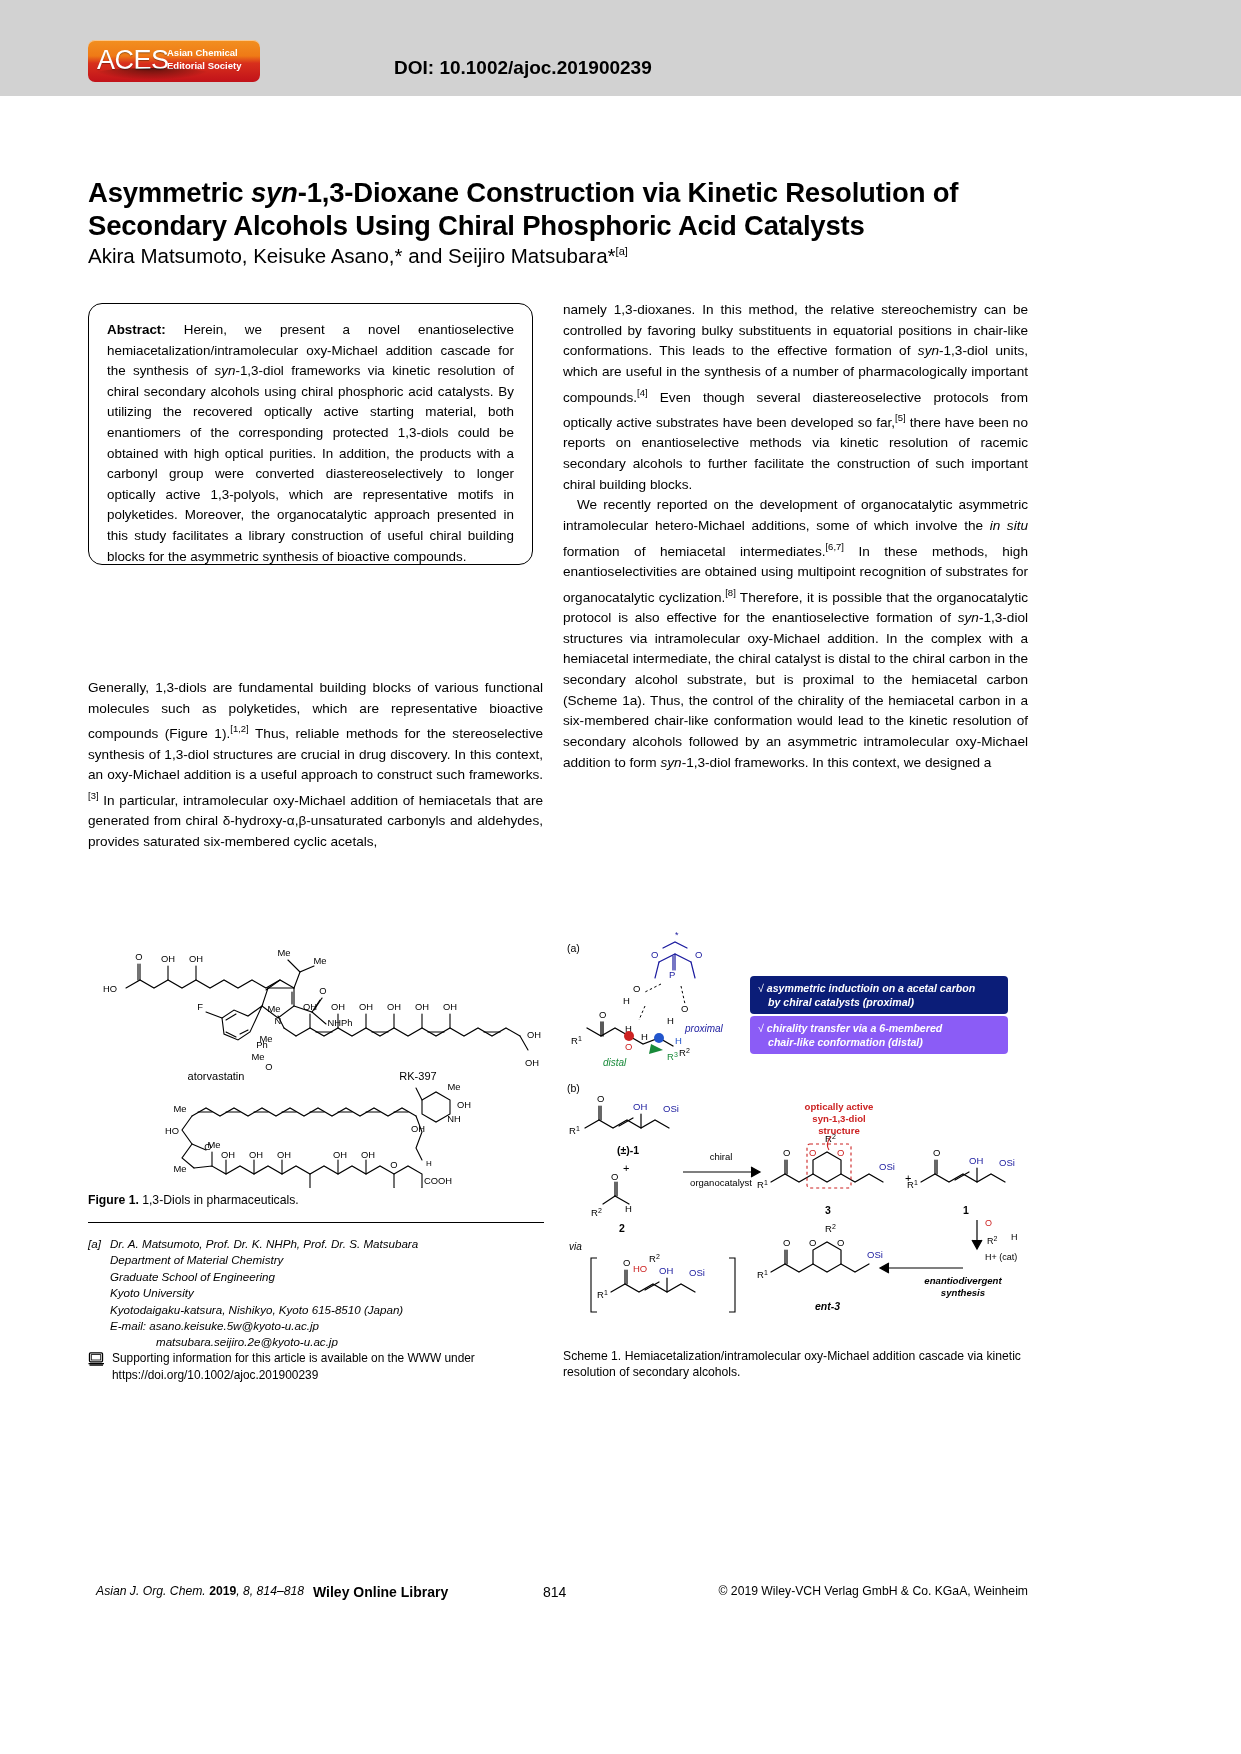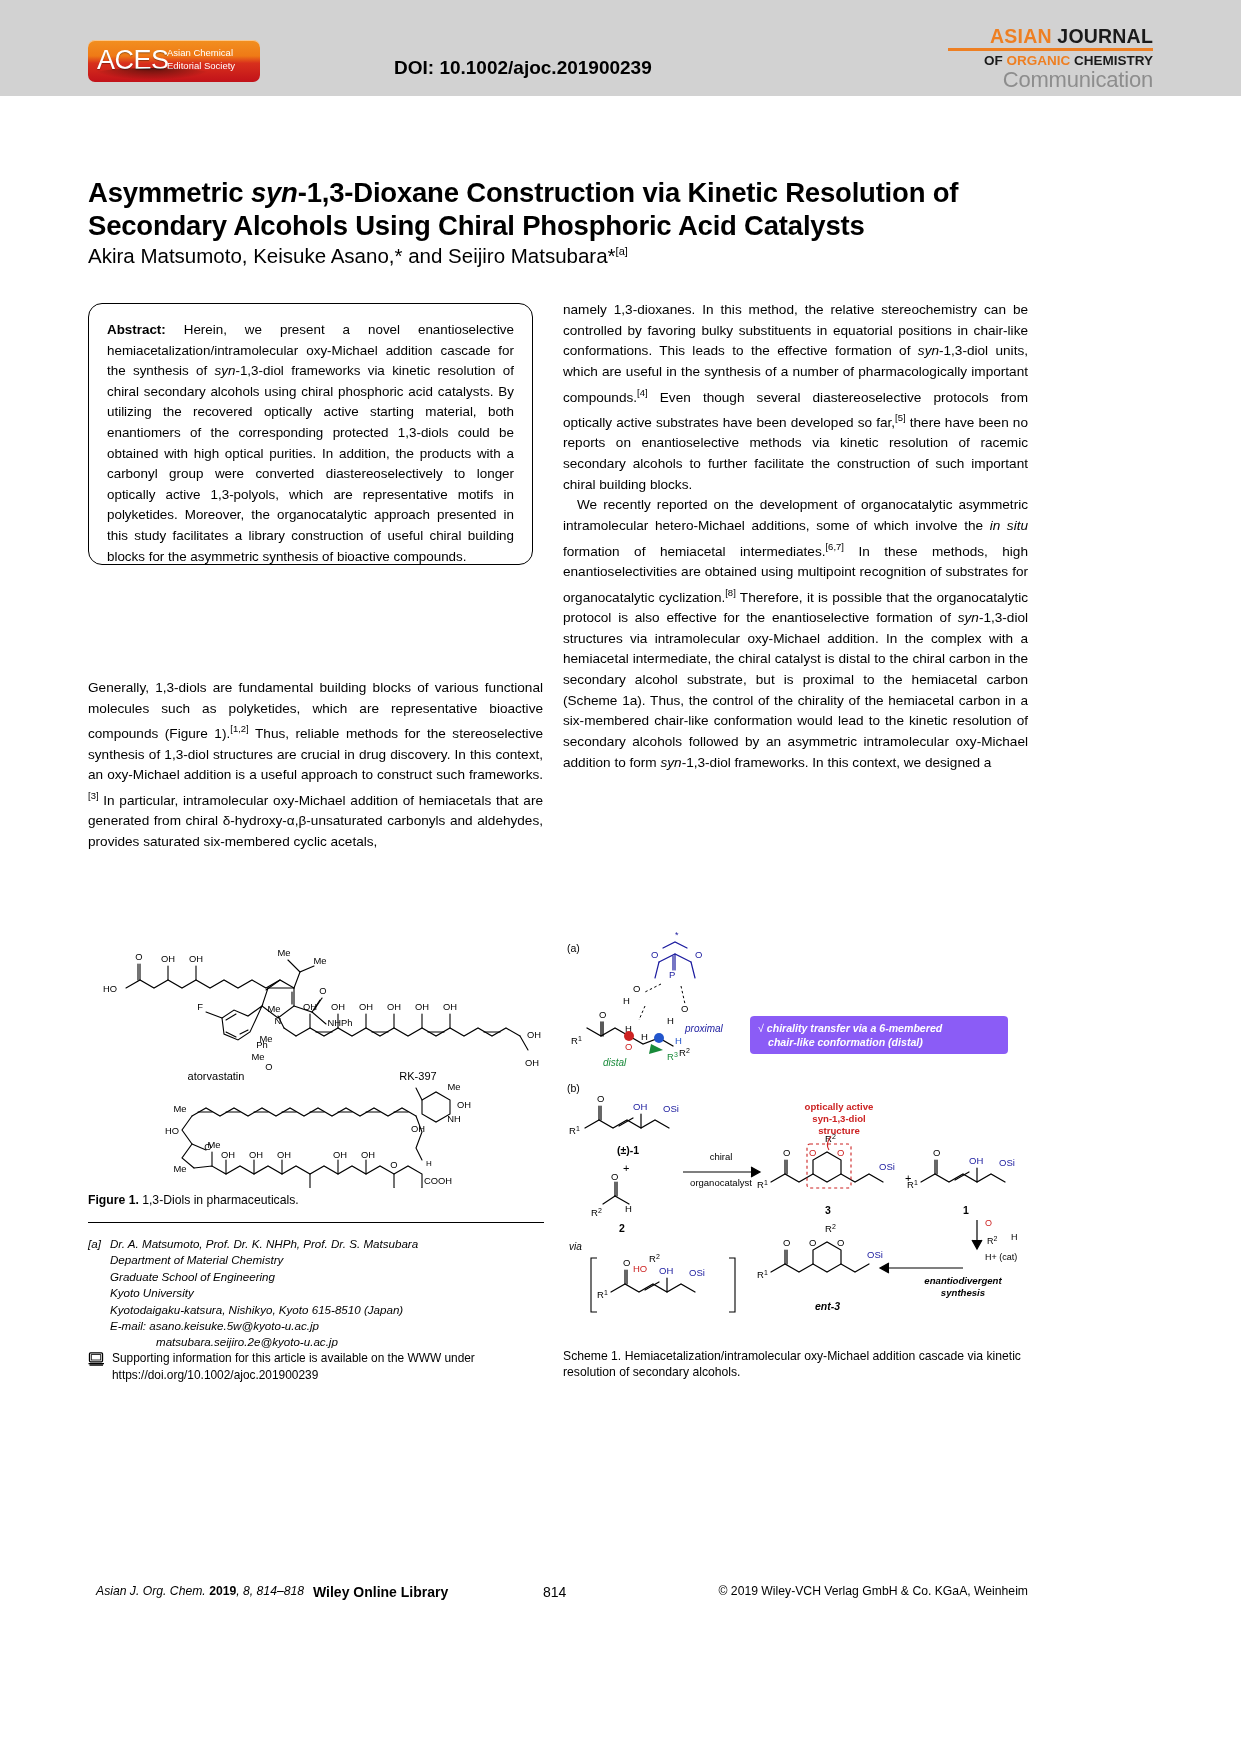--- a/index.html
+++ b/index.html
@@ -26,21 +26,21 @@
     overflow:hidden;
   }
   .aces-logo .aces-word{
     position:absolute; left:9px; top:5px;
     font-weight:normal; font-size:27px; color:#fff; letter-spacing:-.5px;
     font-family:"Liberation Sans", sans-serif;
     text-shadow:0 1px 1px rgba(0,0,0,.35);
   }
   .aces-logo .aces-sub{
     position:absolute; left:79px; top:7px; width:92px;
-    font-weight:normal; font-size:9.5px; line-height:12.5px; color:#fff;
+    font-weight:bold; font-size:9.5px; line-height:12.5px; color:#fff;
   }
   .aces-logo .swoosh{
     position:absolute; left:4px; bottom:2px; width:120px; height:12px;
     border-radius:50%;
     background:radial-gradient(ellipse at 50% 0%, rgba(0,0,0,.55), rgba(0,0,0,0) 70%);
   }
   .doi-text{
     position:absolute; left:394px; top:57px;
     font-size:19px; font-weight:bold; color:#000;
   }
@@ -169,33 +169,20 @@
     <span class="aces-word">ACES</span>
     <span class="aces-sub">
       <span>Asian Chemical</span><br>
       <span>Editorial Society</span>
     </span>
     <span class="swoosh"></span>
   </div>
 
   <div class="doi-text">DOI: 10.1002/ajoc.201900239</div>
 
-  <div class="journal-logo">
-    <div class="jl-line1">
-      <span class="jl-asian">ASIAN</span>
-      <span class="jl-journal">JOURNAL</span>
-    </div>
-    <div class="jl-rule"></div>
-    <div class="jl-line2">
-      <span class="jl-of">OF</span>
-      <span class="jl-organic">ORGANIC</span>
-      <span class="jl-chem">CHEMISTRY</span>
-    </div>
-    <div class="jl-comm">Communication</div>
-  </div>
 </div>
 
 <h1 class="title">
   <span>Asymmetric </span><i>syn</i><span>-1,3-Dioxane Construction via Kinetic Resolution of</span>
   <span>Secondary Alcohols Using Chiral Phosphoric Acid Catalysts</span>
 </h1>
 
 <div class="authors">
   <span>Akira Matsumoto, Keisuke Asano,* and Seijiro Matsubara*</span><sup>[a]</sup>
 </div>
@@ -375,20 +362,25 @@
     </div>
     <div class="fn-si-text">
       <span>Supporting information for this article is available on the WWW under</span><br>
       <span>https://doi.org/10.1002/ajoc.201900239</span>
     </div>
   </div>
 </div>
 
 <div class="scheme-wrap">
 
+  <div class="callout callout-blue">
+    <span class="chk">√</span>
+    <span>asymmetric inductioin on a acetal carbon</span>
+    <span class="l2">by chiral catalysts (proximal)</span>
+  </div>
 
   <div class="callout callout-green">
     <span class="chk">√</span>
     <span>chirality transfer via a 6-membered</span>
     <span class="l2">chair-like conformation (distal)</span>
   </div>
 
   <svg width="470" height="400" viewBox="0 0 470 400">
 
     <text x="4" y="20" font-size="10.5">(a)</text>

